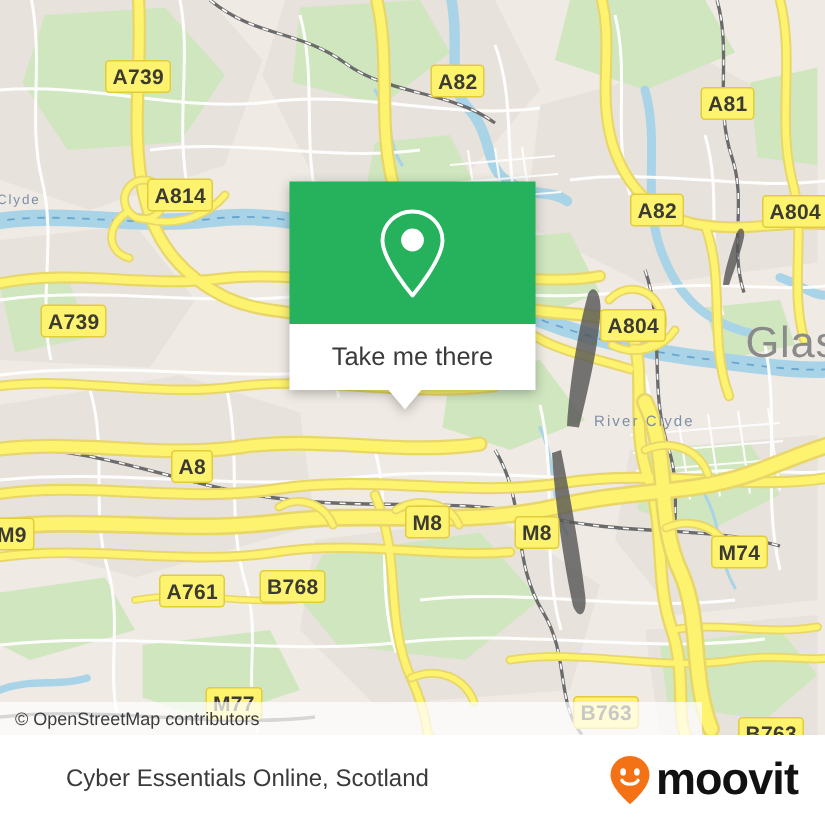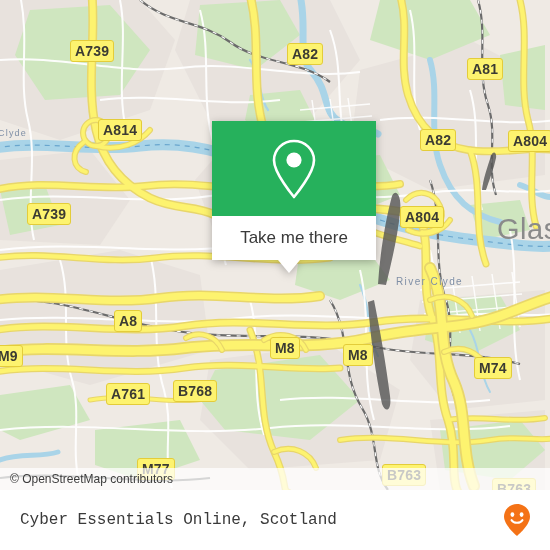--- a/index.html
+++ b/index.html
@@ -37,32 +37,32 @@
     color:#6f6f6f;
     font-family:"Liberation Sans", sans-serif;
     white-space:nowrap;
   }
   .label-city{font-size:29px;color:#8a8a8a;letter-spacing:.5px;}
   .label-water{font-size:10px;color:#7f8fa6;letter-spacing:1.4px;}
   .label-water-sm{font-size:9px;color:#7f8fa6;letter-spacing:1.2px;}
 
   
   #attribution{
-    position:absolute;left:0;bottom:0;width:550px;height:22px;
+    position:absolute;left:0;bottom:0;width:468px;height:22px;
     background:rgba(255,255,255,.72);
     display:flex;align-items:center;
   }
   #attribution span{
     font-size:12px;color:#3c3c3c;padding-left:10px;
     font-family:"Liberation Sans", sans-serif;
   }
 
   
   #popup{
-    position:absolute;left:201px;top:121px;width:164px;
+    position:absolute;left:182px;top:121px;width:164px;
     filter:drop-shadow(0 2px 4px rgba(0,0,0,.28));
     padding-left:11px;
   }
   #popup-head{
     height:95px;background:#26b15c;
     display:flex;align-items:center;justify-content:center;
   }
   #popup-body{
     background:#ffffff;height:44px;
     display:flex;align-items:center;justify-content:center;
@@ -81,22 +81,23 @@
 
   
   #footer{
     position:absolute;left:0;top:490px;width:550px;height:60px;
     background:#ffffff;
     display:flex;align-items:center;justify-content:space-between;
     box-sizing:border-box;padding:0 18px 0 20px;
   }
   #footer-title{
     font-size:16px;color:#3a3a3a;
-    font-family:Liberation Mono, monospace;
+    font-family:Liberation Sans, sans-serif;
     white-space:nowrap;
+    margin-left:24px;
   }
   #brand{display:flex;align-items:center;gap:2px;}
   #brand-word{
     font-size:30px;font-weight:bold;color:#111111;
     font-family:"Liberation Sans", sans-serif;
     letter-spacing:-.6px;line-height:1;
   }
 </style>
 </head>
 <body>
@@ -303,21 +304,21 @@
 
     <div id="shield-layer">
         <div class="shield" style="left: 70px; top: 40px;">A739</div>
         <div class="shield" style="left: 287px; top: 43px;">A82</div>
         <div class="shield" style="left: 437px; top: 58px; margin-left: 30px;">A81</div>
         <div class="shield" style="left: 98px; top: 119px;">A814</div>
         <div class="shield" style="left: 420px; top: 129px;">A82</div>
         <div class="shield" style="left: 508px; top: 130px;">A804</div>
         <div class="shield" style="left: 27px; top: 203px;">A739</div>
         <div class="shield" style="left: 400px; top: 206px;">A804</div>
-        <div class="shield" style="left: 114px; top: 310px;">A8</div>
+        <div class="shield" style="left: 114px; top: 300px;">A8</div>
         <div class="shield" style="left: -7px; top: 345px;">M9</div>
         <div class="shield" style="left: 270px; top: 337px;">M8</div>
         <div class="shield" style="left: 343px; top: 344px;">M8</div>
         <div class="shield" style="left: 474px; top: 357px;">M74</div>
         <div class="shield" style="left: 75px; top: 383px; margin-left: 31px;">A761</div>
         <div class="shield" style="left: 173px; top: 380px;">B768</div>
         <div class="shield" style="left: 137px; top: 458px;">M77</div>
         <div class="shield" style="left: 382px; top: 464px;">B763</div>
         <div class="shield" style="left: 492px; top: 478px;">B763</div>
       </div>
@@ -349,16 +350,17 @@
   <div id="footer">
     <span id="footer-title">Cyber Essentials Online, Scotland</span>
 
     <div id="brand">
       <svg width="30" height="34" viewBox="0 0 30 34">
         <path d="M15 1 C7.8 1 2 6.6 2 13.6 C2 22.5 15 33 15 33 C15 33 28 22.5 28 13.6 C28 6.6 22.2 1 15 1 Z" fill="#f47216"></path>
         <ellipse cx="10.4" cy="11.6" rx="1.9" ry="2.4" fill="#ffffff"></ellipse>
         <ellipse cx="19.6" cy="11.6" rx="1.9" ry="2.4" fill="#ffffff"></ellipse>
         <path d="M9.6 17.2 C11.6 20.6 18.4 20.6 20.4 17.2" fill="none" stroke="#ffffff" stroke-width="2.2" stroke-linecap="round"></path>
       </svg>
+      <span id="brand-word">moovit</span>
     </div>
   </div>
 
 </div>
 
 </body></html>

